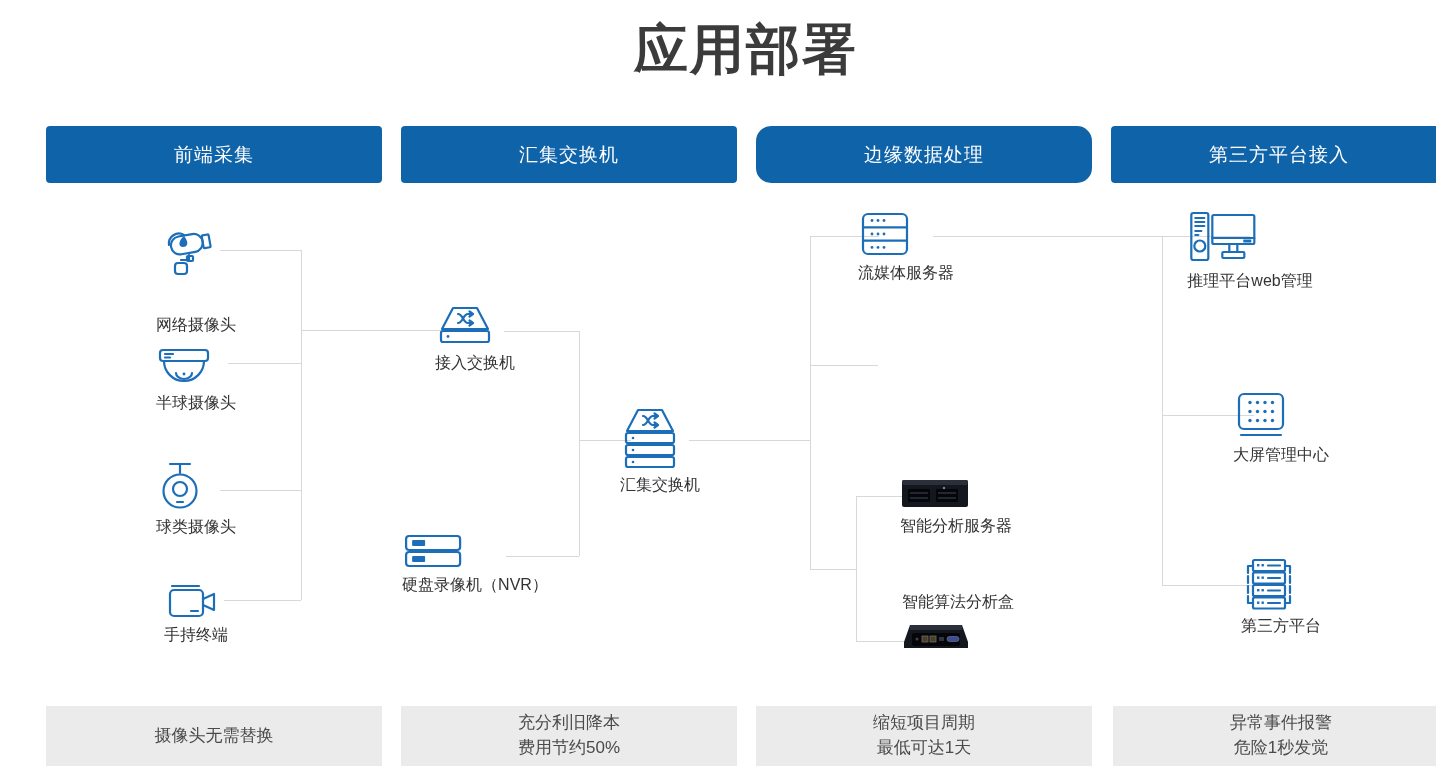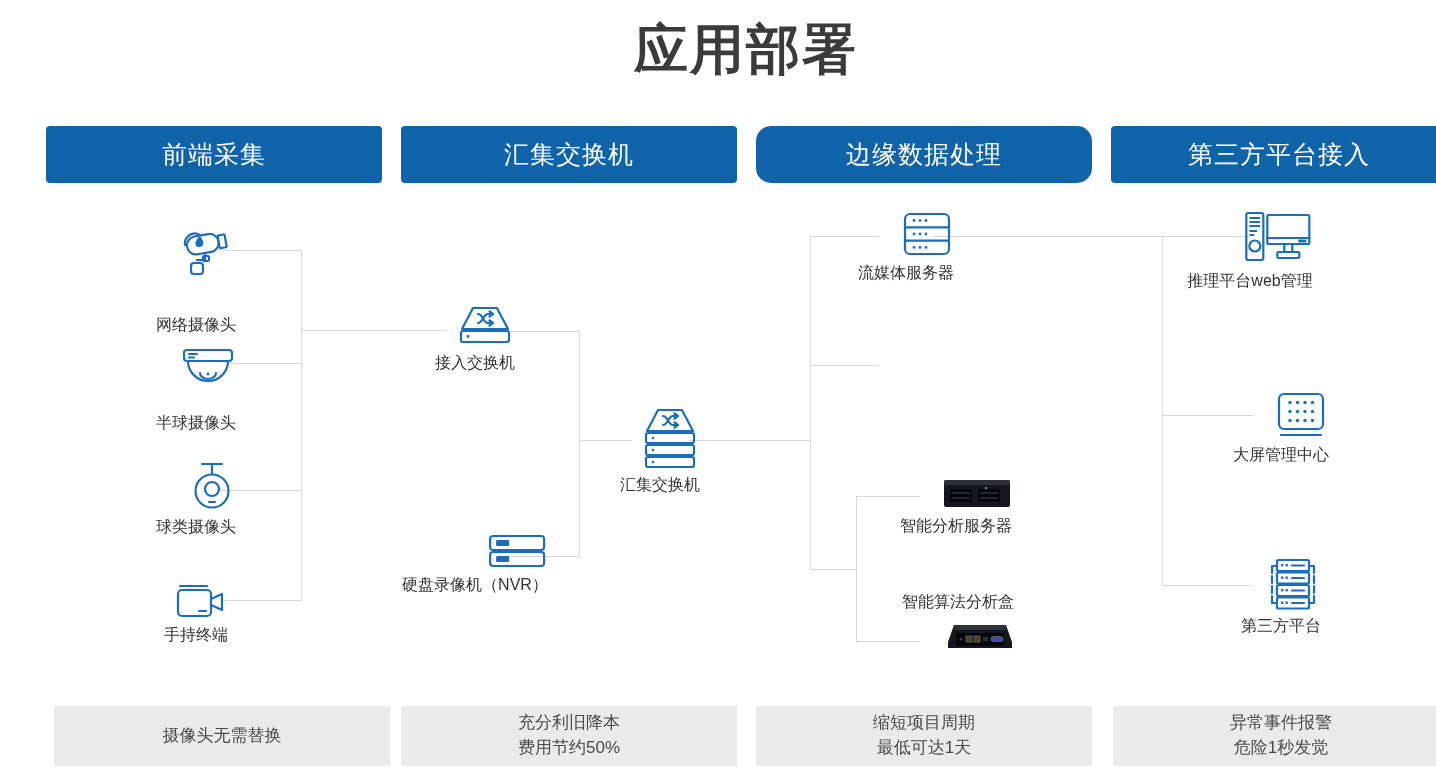--- a/index.html
+++ b/index.html
@@ -1,30 +1,30 @@
 <!DOCTYPE html>
 <html><head>
 <meta charset="utf-8">
 <style>
   html,body{margin:0;padding:0;background:#ffffff;}
   body{font-family:"Liberation Sans","DejaVu Sans",sans-serif;}
   .canvas{position:relative;width:1436px;height:782px;background:#ffffff;overflow:hidden;margin-left:28px;}
   .page-title{position:absolute;left:0;top:14px;width:100%;text-align:center;
     font-size:54px;font-weight:700;color:#3b3b3b;letter-spacing:2px;}
   .col-header{position:absolute;top:126px;width:336px;height:57px;background:#0f63a9;
-    border-radius:4px;color:#ffffff;font-size:25px;display:flex;align-items:center;
+    border-radius:4px;color:#ffffff;font-size:19px;display:flex;align-items:center;
     justify-content:center;letter-spacing:1px;}
   .col-footer{position:absolute;top:706px;width:336px;height:60px;background:#ebebeb;
     color:#4a4a4a;font-size:17px;display:flex;flex-direction:column;align-items:center;
     justify-content:center;line-height:1.45;text-align:center;}
   .hline,.vline{position:absolute;background:#d8d8d8;}
   .hline{height:1px;}
   .vline{width:1px;}
   .node{position:absolute;transform:translateX(-50%);display:flex;flex-direction:column;
-    align-items:flex-end;}
+    align-items:flex-start;}
   .node-label{margin-top:5px;font-size:16px;color:#333333;white-space:nowrap;}
   .label-above .node-label{margin-top:0;margin-bottom:6px;}
   svg{display:block;}
   .ic{stroke:#1c6eb8;fill:none;stroke-width:2.2;stroke-linecap:round;stroke-linejoin:round;}
   .icf{fill:#1c6eb8;stroke:none;}
 </style>
 </head>
 <body>
 
 <div class="canvas">
@@ -67,21 +67,21 @@
       </g>
       <path class="ic" d="M13 19 a10 10 0 0 1 15 -10"></path>
       <path class="icf" d="M28 10 c5 6 4 11 -1 11 c-5 0 -5 -6 1 -11 z"></path>
       <path class="ic" d="M33 29 v5 h-8"></path>
       <rect class="ic" x="31" y="30" width="6" height="5" rx="1"></rect>
       <rect class="ic" x="19" y="37" width="12" height="11" rx="3"></rect>
     </svg>
     <div class="node-label">网络摄像头</div>
   </div>
 
-  <div class="node" style="left:168px;top:346px;gap:20px;">
+  <div class="node" style="left:168px;top:346px;">
     <svg width="56" height="42" viewBox="0 0 56 42">
       <rect class="ic" x="4" y="4" width="48" height="11" rx="3"></rect>
       <line class="ic" x1="9" y1="8" x2="17" y2="8"></line>
       <line class="ic" x1="9" y1="11.5" x2="14" y2="11.5"></line>
       <path class="ic" d="M8 15 a20 20 0 0 0 40 0"></path>
       <path class="ic" d="M20 27 a8 6 0 0 0 16 0"></path>
       <circle class="icf" cx="28" cy="28" r="1.4"></circle>
     </svg>
     <div class="node-label">半球摄像头</div>
   </div>
@@ -252,21 +252,21 @@
         <rect class="icf" x="20.5" y="32" width="2.4" height="2.4"></rect>
         <line class="ic" x1="27" y1="33.5" x2="39" y2="33.5"></line>
       <rect class="ic" x="12" y="40.5" width="32" height="11" rx="1.5"></rect>
       <rect class="icf" x="16" y="44.5" width="2.4" height="2.4"></rect>
         <rect class="icf" x="20.5" y="44.5" width="2.4" height="2.4"></rect>
         <line class="ic" x1="27" y1="46" x2="39" y2="46"></line>
     </svg>
     <div class="node-label">第三方平台</div>
   </div>
 
-  <div class="col-footer" style="left:26px;">
+  <div class="col-footer" style="left:18px;">
     <span>摄像头无需替换</span>
     <span></span>
   </div>
   <div class="col-footer" style="left:373px;">
     <span>充分利旧降本</span>
     <span>费用节约50%</span>
   </div>
   <div class="col-footer" style="left:728px;">
     <span>缩短项目周期</span>
     <span>最低可达1天</span>

